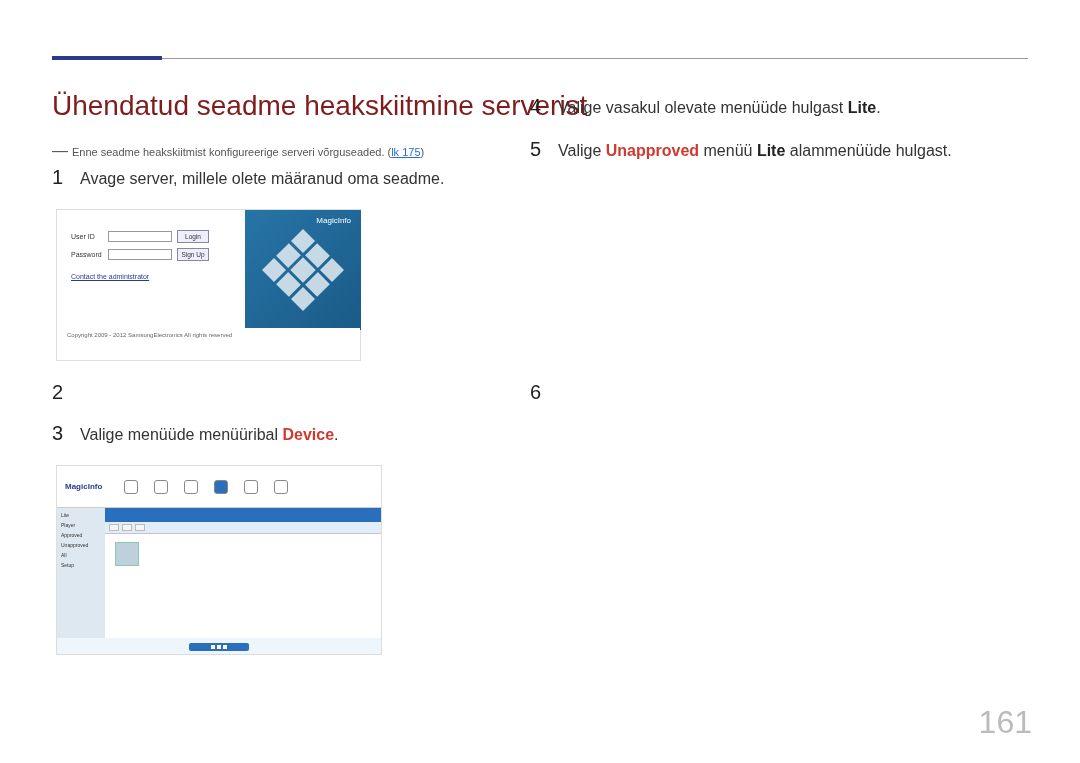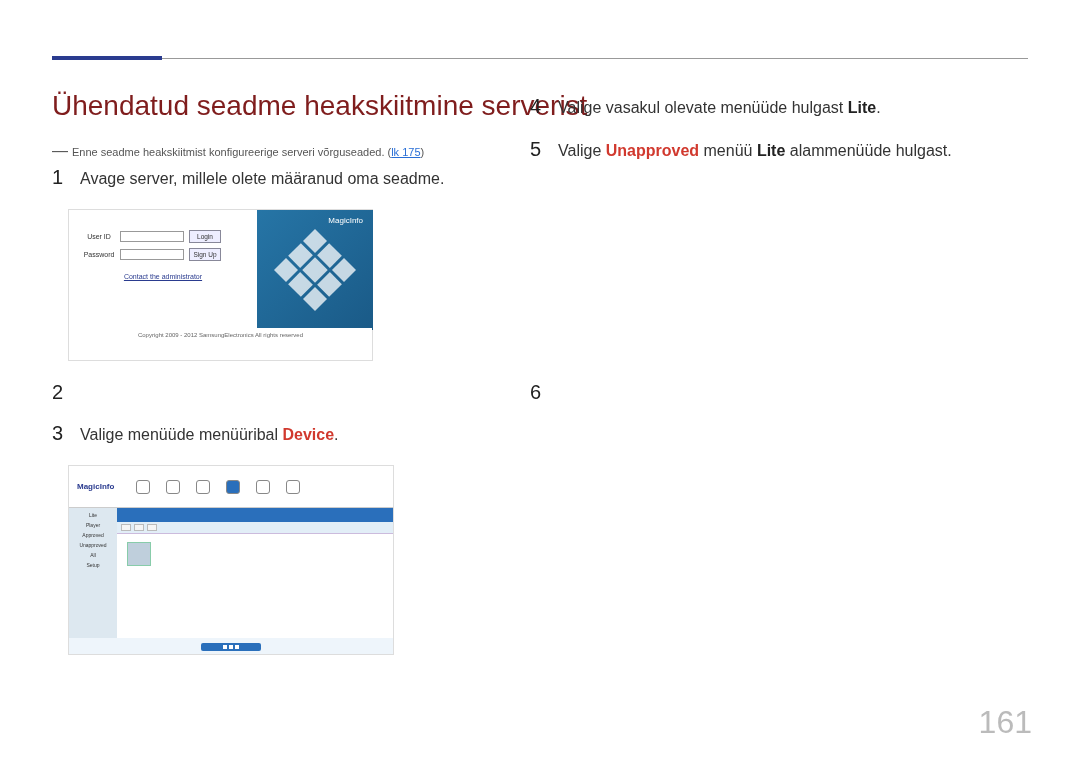--- a/index.html
+++ b/index.html
@@ -69,22 +69,21 @@
     width: 14px;
   }
   .step-text {
     font-size: 16px;
     color: #333;
     line-height: 1.5;
   }
   .highlight-red { color: #d1392e; font-weight: 600; }
   .highlight-bold { font-weight: 600; color: #222; }
   .screenshot {
-    margin: 8px 0 20px 16px;
-    text-align: center;
+    margin: 8px 0 20px 4px;
   }
   
   .login-ss {
     width: 305px;
     height: 152px;
     position: relative;
     border: 1px solid #ddd;
   }
   .login-left {
     position: absolute;

